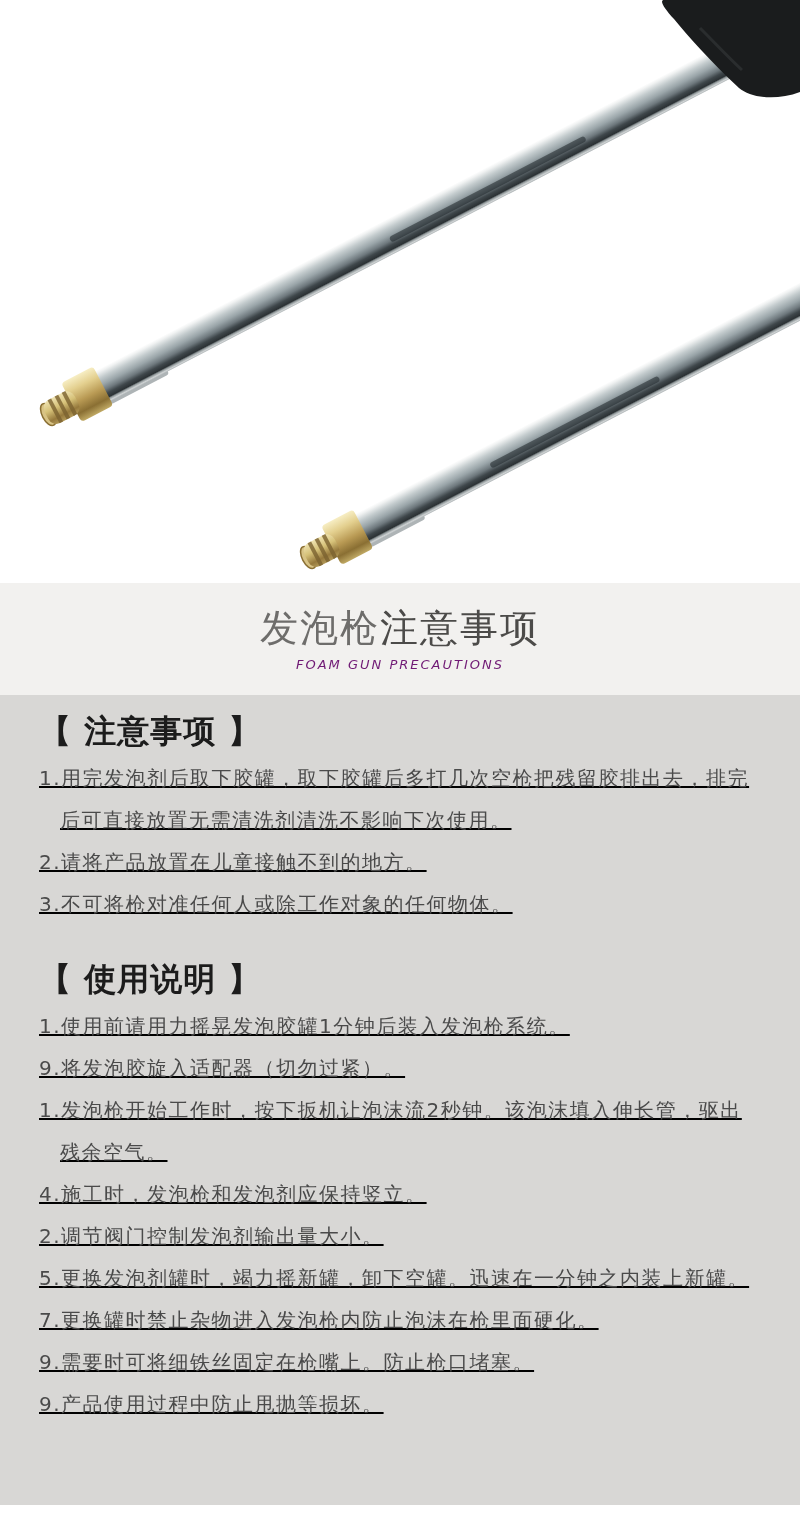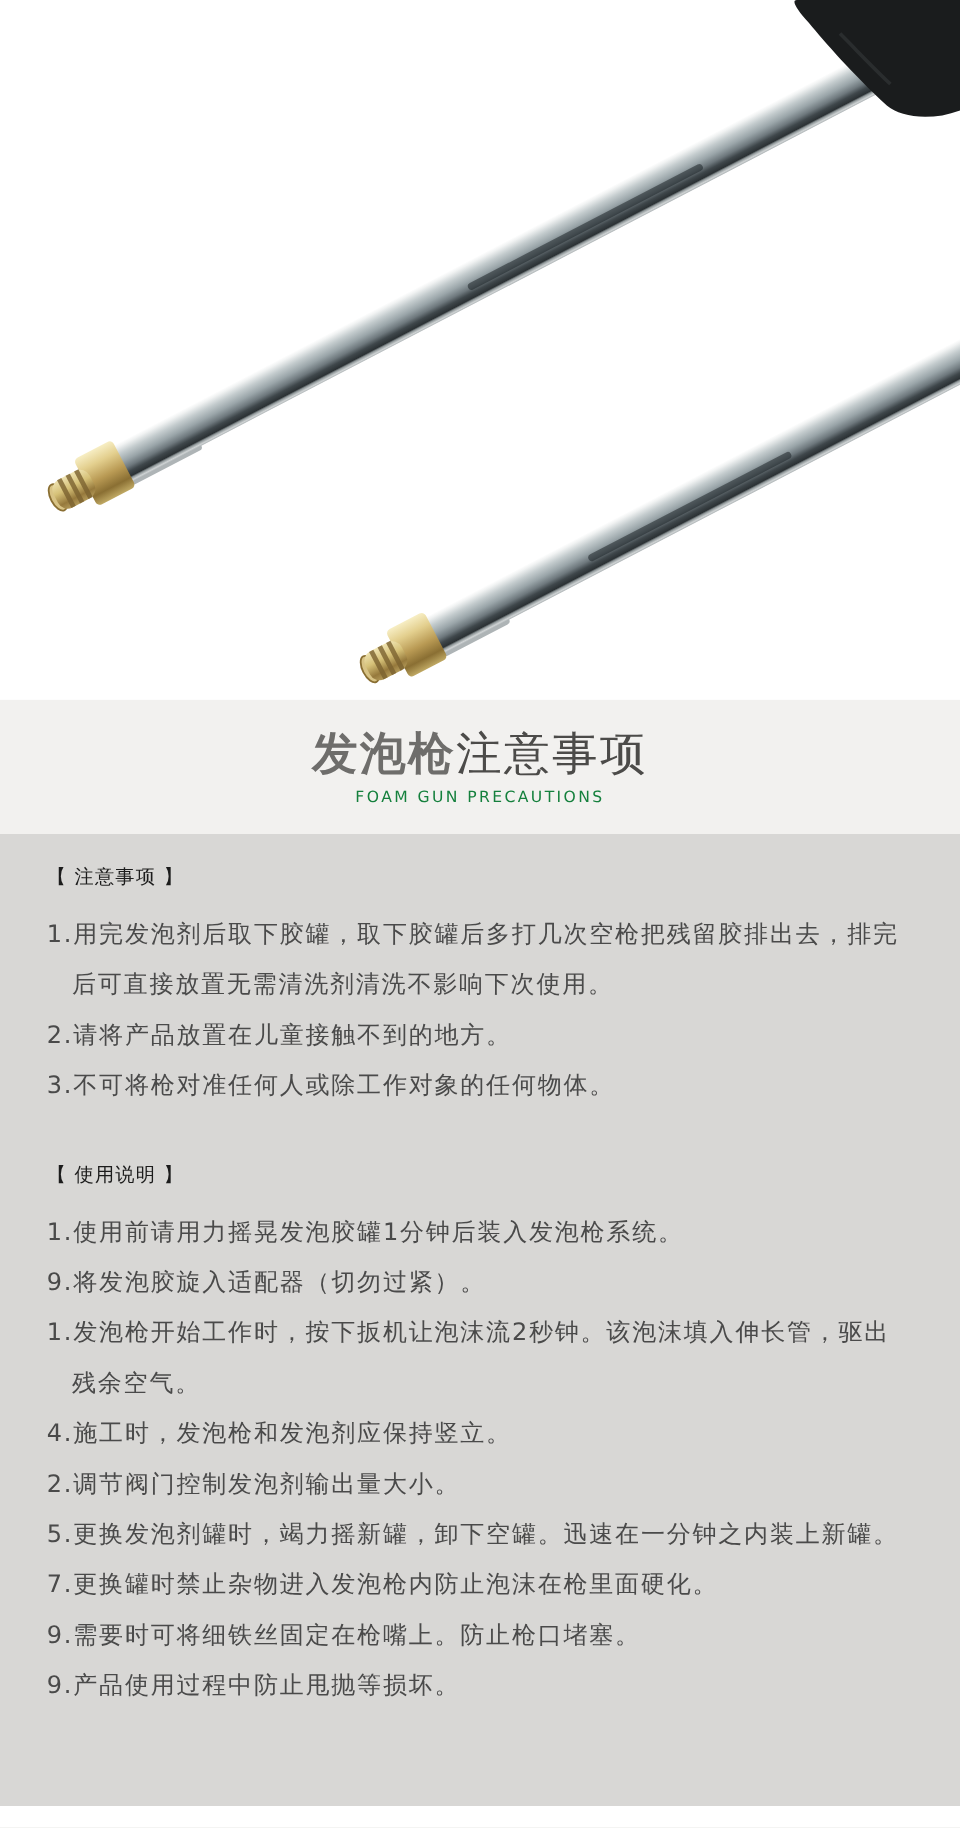--- a/index.html
+++ b/index.html
@@ -8,33 +8,33 @@
     font-family:"DejaVu Sans","Liberation Sans",sans-serif;
     overflow:hidden;
   }
   .photo-section{position:relative;width:800px;height:583px;background:#ffffff;overflow:hidden;}
   .photo-section svg{display:block;}
   .title-band{
     width:800px;height:112px;background:#f2f1ef;
     display:flex;flex-direction:column;align-items:center;justify-content:center;
   }
   .title-line{font-size:38px;letter-spacing:2px;line-height:44px;white-space:nowrap;}
-  .title-prefix{color:#6e6d6b;font-weight:700;}
+  .title-prefix{color:#6e6d6b;font-weight:400;}
   .title-emphasis{color:#4c4b49;font-weight:400;}
-  .subtitle{margin-top:7px;font-size:13px;letter-spacing:2px;color:#15803d;font-weight:400;}
+  .subtitle{margin-top:7px;font-size:13px;letter-spacing:2px;color:#701a75;font-weight:400;font-style:italic;}
   .body-band{
     box-sizing:border-box;width:800px;height:810px;background:#d8d7d5;
     padding:20px 40px 0 39px;overflow:hidden;
   }
   .section-heading{
-    margin:0 0 10px 0;font-size:16px;line-height:32px;font-weight:400;
+    margin:0 0 10px 0;font-size:32px;line-height:32px;font-weight:700;
     color:#1c1c1c;letter-spacing:1px;
   }
   .section-heading.second{margin-top:38px;}
-  .items{width:716px;}
+  .items{width:716px;text-decoration:underline;}
   .item{
     margin:0;padding-left:21px;text-indent:-21px;
     font-size:20px;line-height:42px;letter-spacing:1.5px;color:#4a4a4a;
   }
   .bottom-strip{width:800px;height:18px;background:#ffffff;}
 </style>
 </head>
 <body>
 
 <div class="photo-section">

